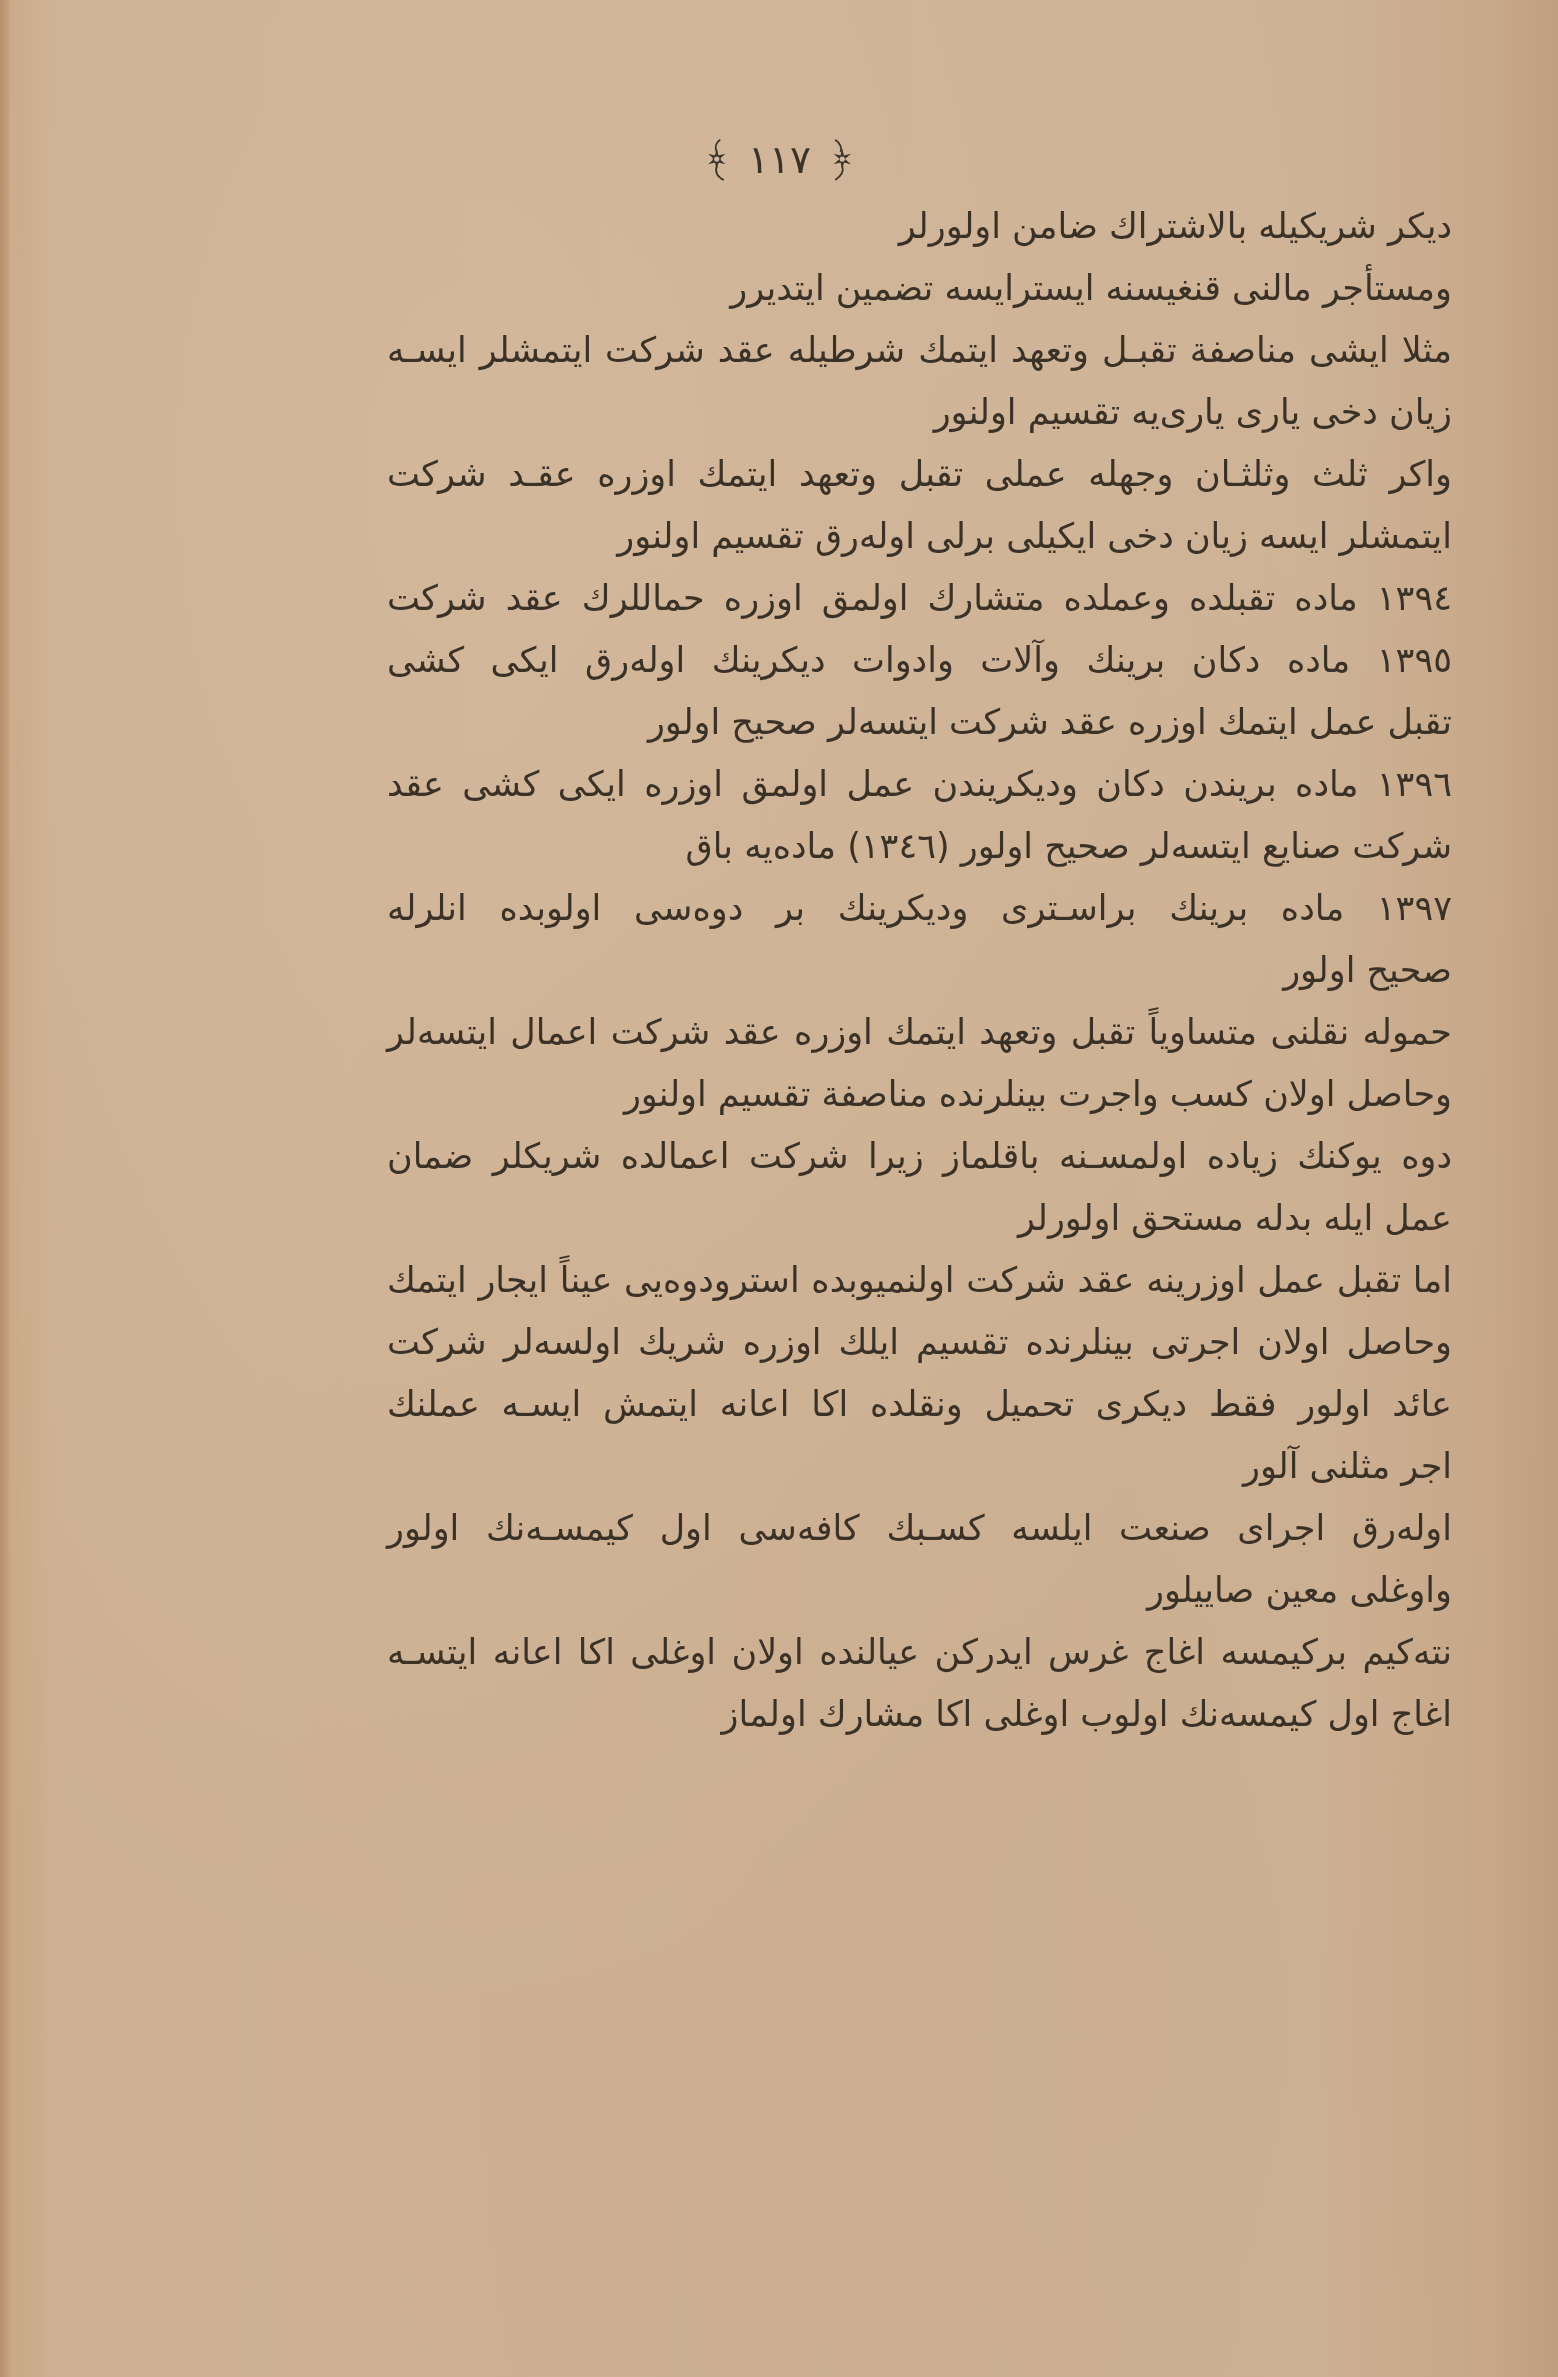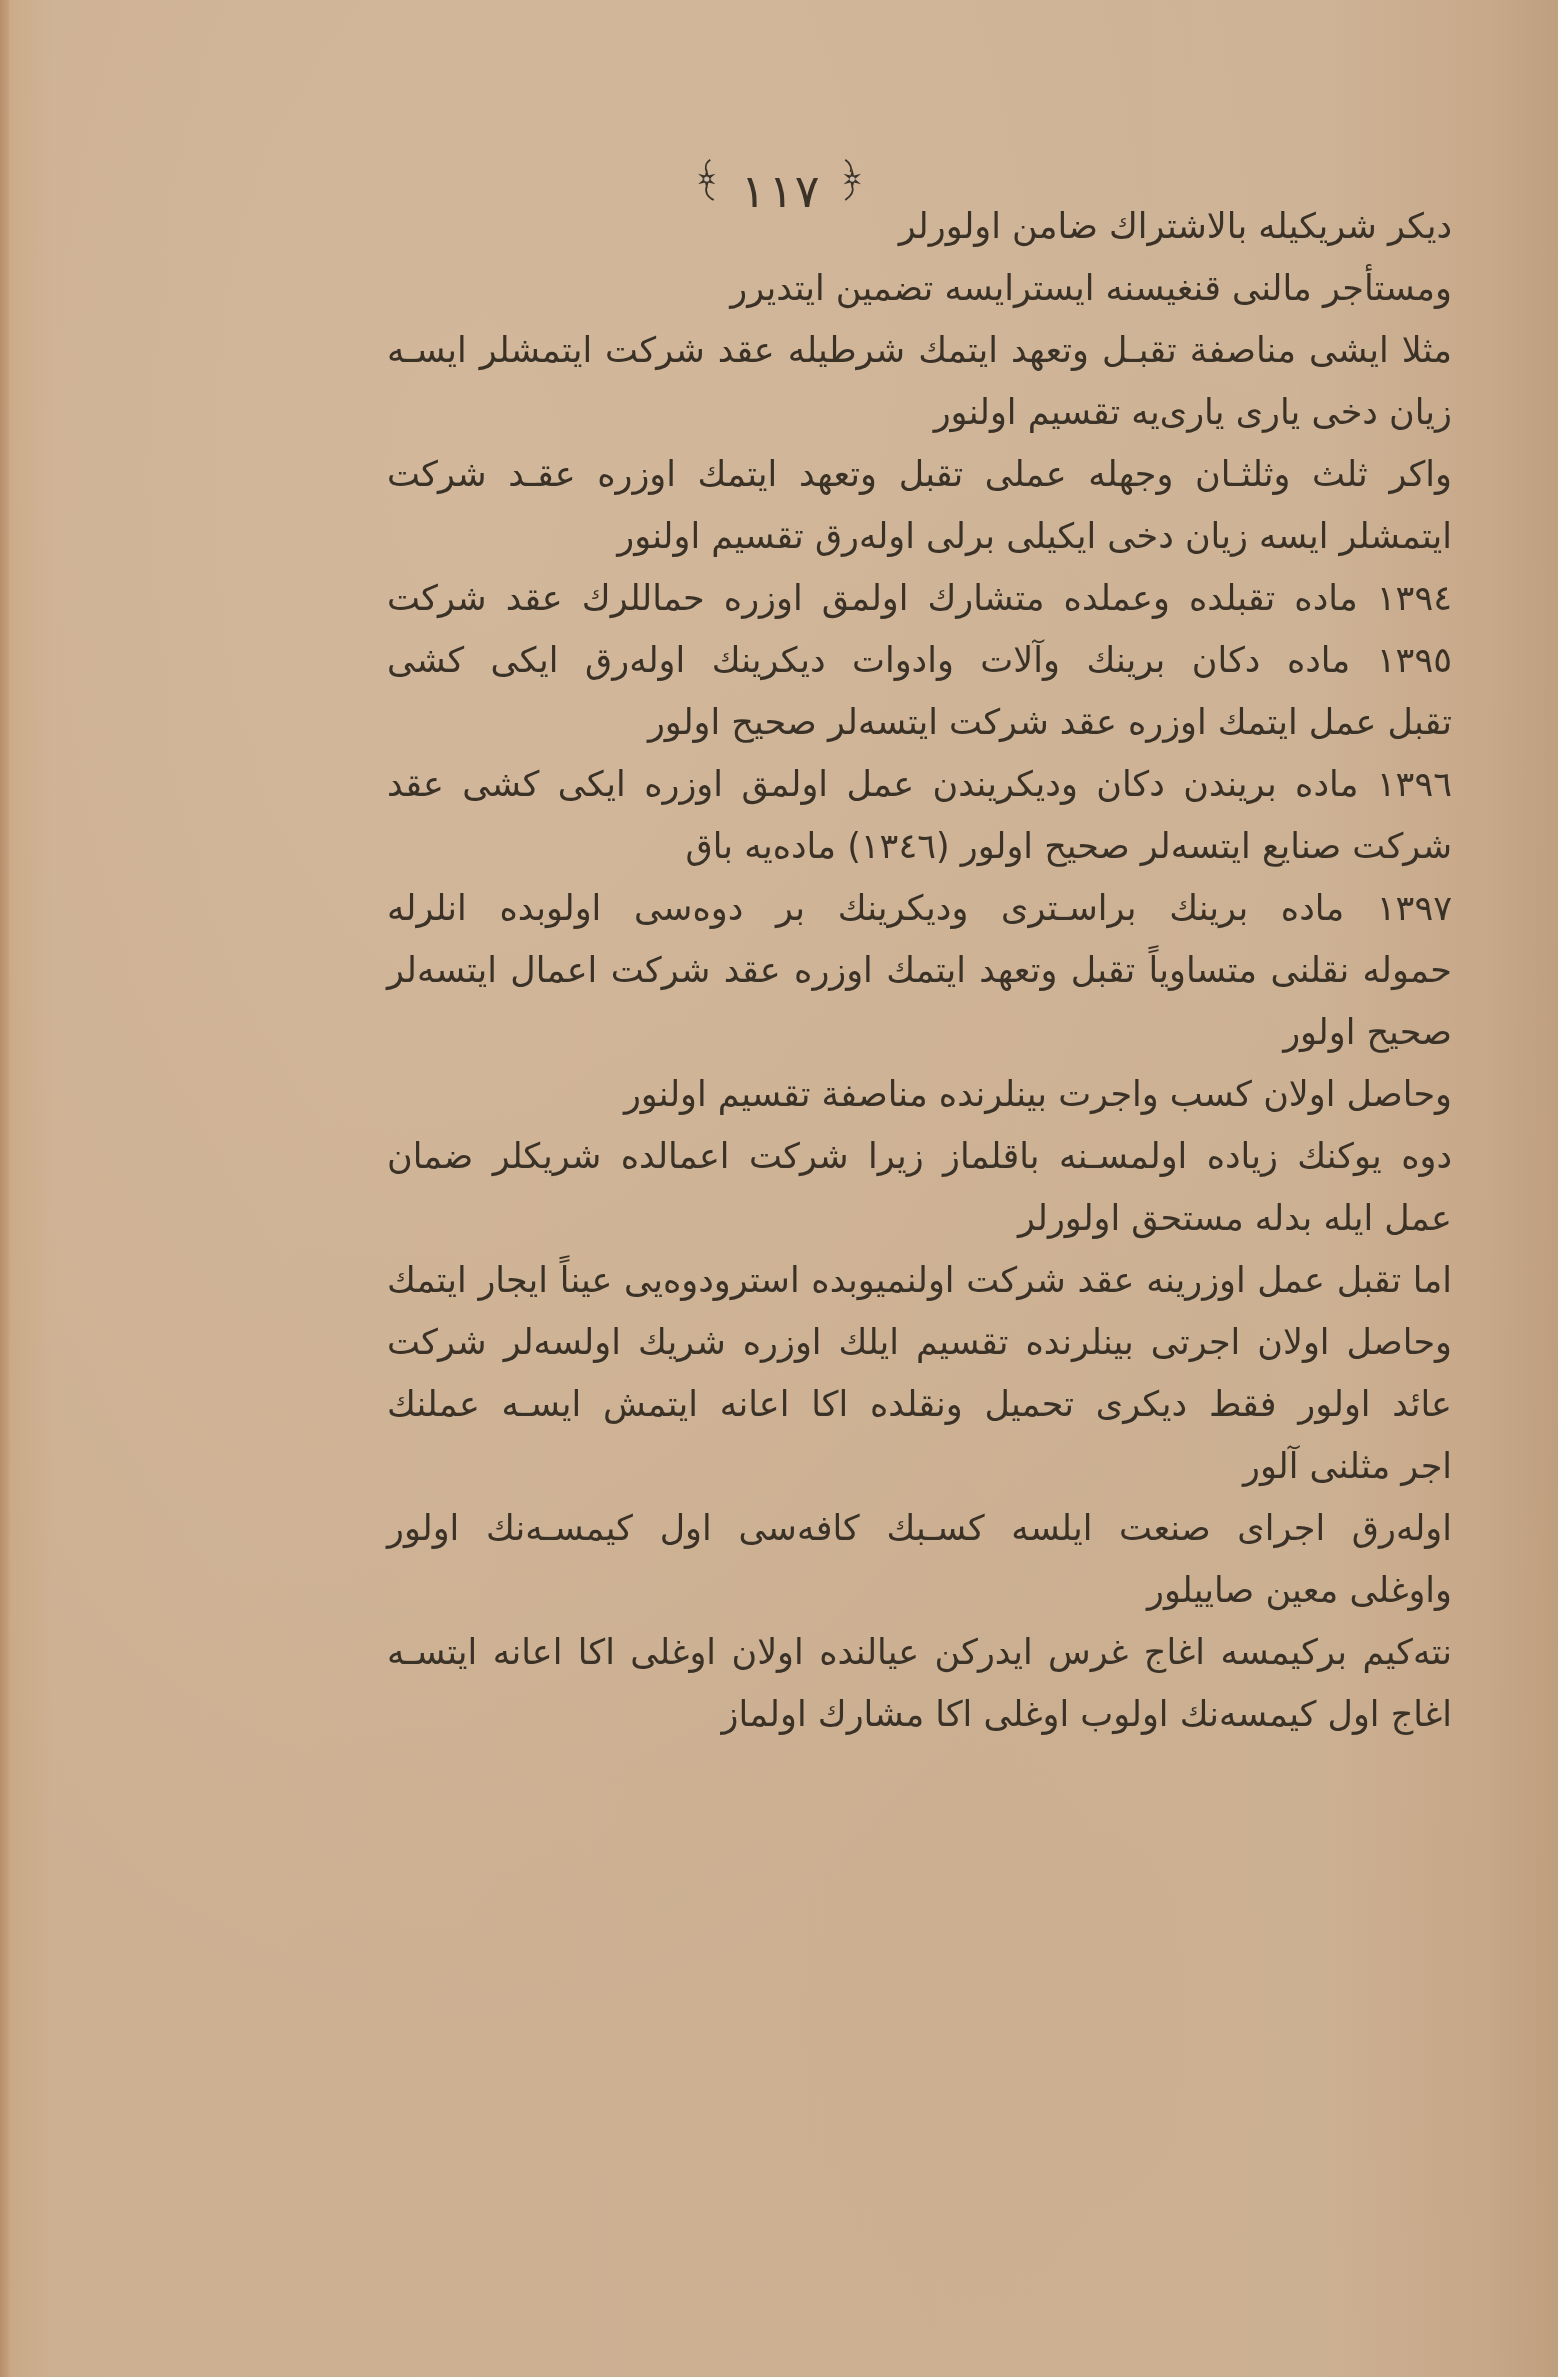--- a/index.html
+++ b/index.html
@@ -54,26 +54,25 @@
       direction: ltr;
     }
     .ornament {
       display: inline-block;
       width: 35px;
       height: 46px;
       position: relative;
     }
     .ornament svg { width: 35px; height: 46px; display: block; }
     .page-number {
-      font-family: Liberation Mono, monospace;
-      font-size: 46px;
+      font-family: Liberation Sans, sans-serif;
+      font-size: 39px;
       letter-spacing: 3.5px;
       color: #3b3328;
       direction: rtl;
-      margin-top: 28px;
     }
     .text-block {
       position: absolute;
       top: 195px;
       left: 387px;
       width: 1065px;
       direction: rtl;
       color: #3a3127;
       font-family: "DejaVu Sans", sans-serif;
     }
@@ -133,22 +132,22 @@
     <div class="line justify">مثلا ایشی مناصفة تقبـل وتعهد ایتمك شرطیله عقد شرکت ایتمشلر ایسـه</div>
     <div class="line">زیان دخی یاری یاری‌یه تقسیم اولنور</div>
     <div class="line justify">واکر ثلث وثلثـان وجهله عملی تقبل وتعهد ایتمك اوزره عقـد شرکت</div>
     <div class="line">ایتمشلر ایسه زیان دخی ایکیلی برلی اوله‌رق تقسیم اولنور</div>
     <div class="line justify">۱۳۹٤ ماده    تقبلده وعملده متشارك اولمق اوزره حماللرك عقد شرکت</div>
     <div class="line justify">۱۳۹٥ ماده    دکان برینك وآلات وادوات دیکرینك اوله‌رق ایکی کشی</div>
     <div class="line">تقبل عمل ایتمك اوزره عقد شرکت ایتسه‌لر صحیح اولور</div>
     <div class="line justify">۱۳۹٦ ماده    بریندن دکان ودیکریندن عمل اولمق اوزره ایکی کشی عقد</div>
     <div class="line">شرکت صنایع ایتسه‌لر صحیح اولور    (۱۳٤٦) ماده‌یه باق</div>
     <div class="line justify">۱۳۹۷ ماده    برینك براسـتری ودیکرینك بر دوه‌سی اولوبده انلرله</div>
+    <div class="line">صحیح اولور</div>
     <div class="line justify">حموله نقلنی متساویاً تقبل وتعهد ایتمك اوزره عقد شرکت اعمال ایتسه‌لر</div>
-    <div class="line">صحیح اولور</div>
     <div class="line">وحاصل اولان کسب واجرت بینلرنده مناصفة تقسیم اولنور</div>
     <div class="line justify">دوه یوکنك زیاده اولمسـنه باقلماز    زیرا شرکت اعمالده شریکلر ضمان</div>
     <div class="line">عمل ایله بدله مستحق اولورلر</div>
     <div class="line justify">اما تقبل عمل اوزرینه عقد شرکت اولنمیوبده استرودوه‌یی عیناً ایجار ایتمك</div>
     <div class="line justify">وحاصل اولان اجرتی بینلرنده تقسیم ایلك اوزره شریك اولسه‌لر شرکت</div>
     <div class="line justify">عائد اولور    فقط دیکری تحمیل ونقلده اکا اعانه ایتمش ایسـه عملنك</div>
     <div class="line">اجر مثلنی آلور</div>
     <div class="line justify">اوله‌رق اجرای صنعت ایلسه کسـبك کافه‌سی اول کیمسـه‌نك اولور</div>
     <div class="line">واوغلی معین صاییلور</div>
     <div class="line justify">نته‌کیم برکیمسه اغاج غرس ایدرکن عیالنده اولان اوغلی اکا اعانه ایتسـه</div>

